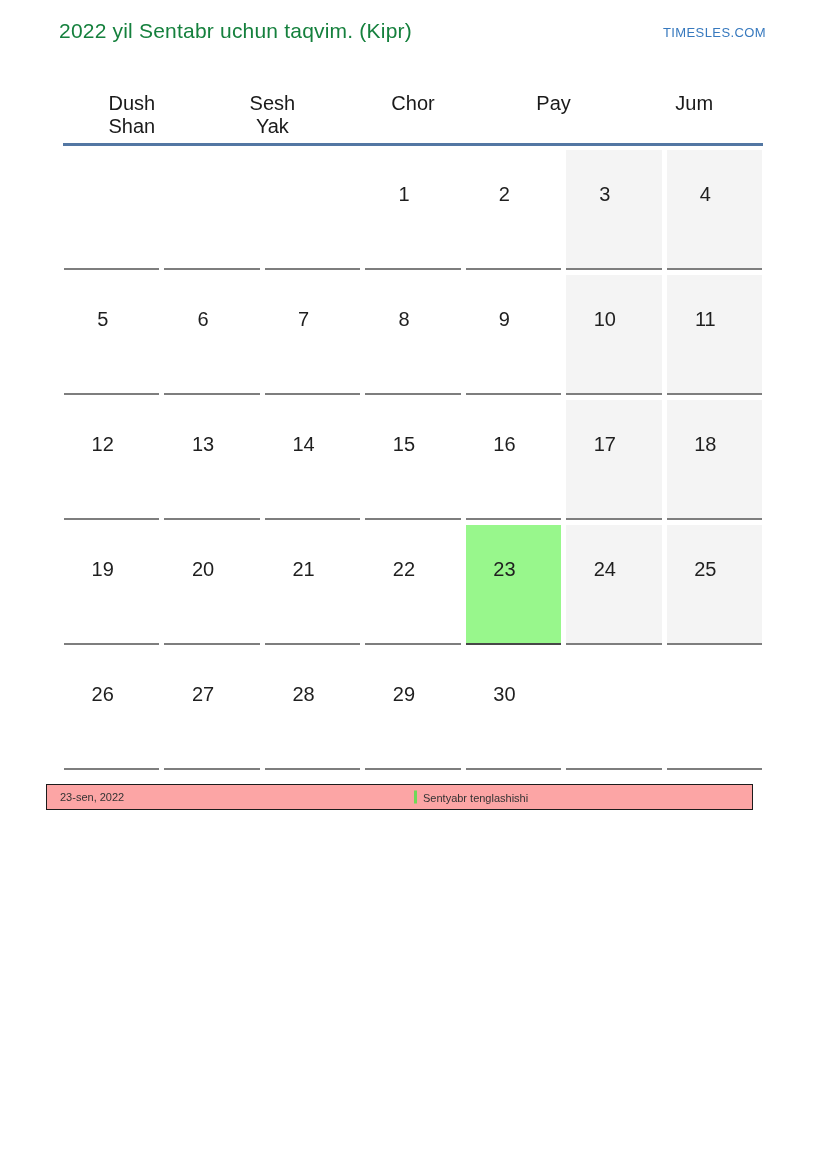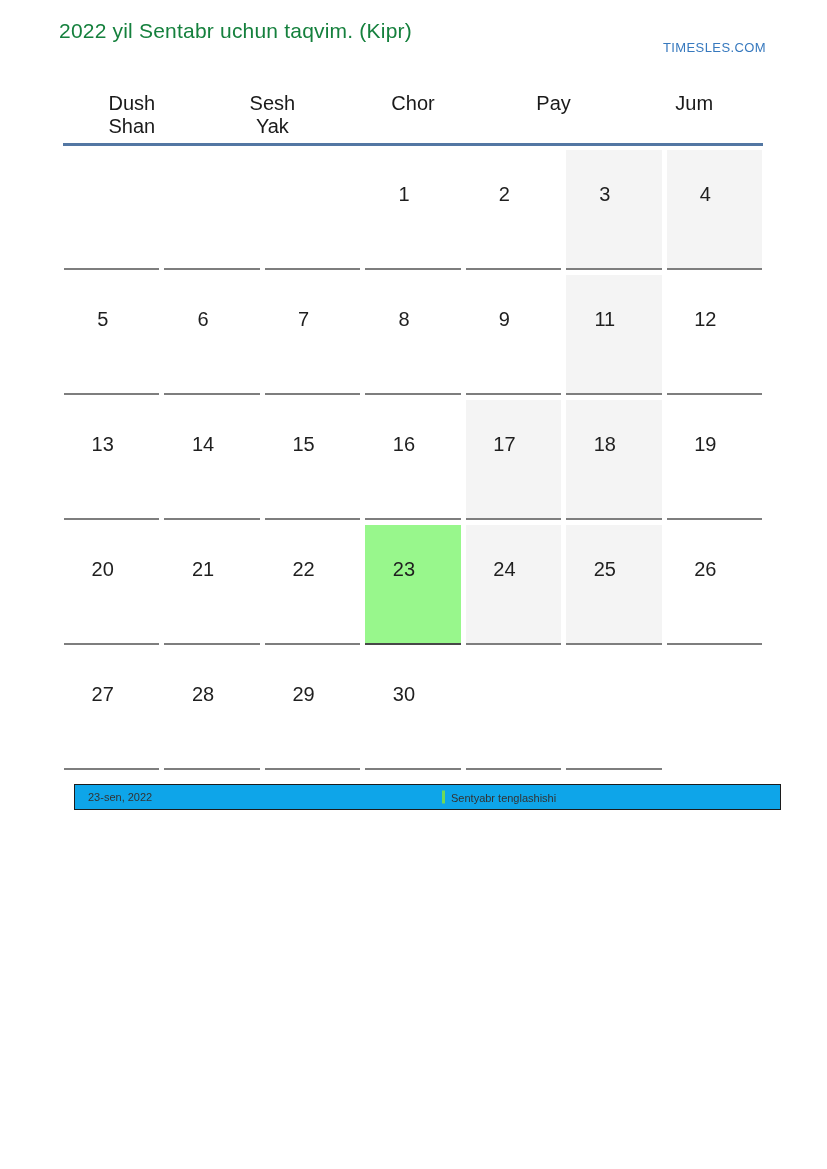--- a/index.html
+++ b/index.html
@@ -24,21 +24,20 @@
   }
   .brand-link {
     position: absolute;
     right: 61px;
     top: 25px;
     font-size: 13px;
     color: var(--link-blue, #3779be);
     text-decoration: none;
     letter-spacing: 0.4px;
     cursor: pointer;
-    margin-top: 15px;
   }
   .weekday-header-row {
     position: absolute;
     left: 64px;
     top: 92px;
     width: 698px;
     display: grid;
     grid-template-columns: repeat(5, 1fr);
     column-gap: 5px;
   }
@@ -81,27 +80,27 @@
   }
   .cell.weekend {
     background: var(--weekend-bg, #f4f4f4);
   }
   .cell.highlight {
     background: var(--highlight-green, #98f78c);
     border-bottom-color: var(--highlight-border, #474747);
   }
   .legend-bar {
     position: absolute;
-    left: 74px;
+    left: 46px;
     top: 784px;
     width: 707px;
     height: 26px;
     box-sizing: border-box;
     border: 1.5px solid #1c1c1c;
-    background: #0ea5e9;
+    background: #fca5a5;
   }
   .legend-date {
     position: absolute;
     left: 13px;
     top: 50%;
     transform: translateY(-50%);
     font-size: 11px;
     color: #333333;
   }
   .legend-event {
@@ -147,20 +146,21 @@
     <div class="cell"><span class="num"></span></div>
     <div class="cell"><span class="num">1</span></div>
     <div class="cell"><span class="num">2</span></div>
     <div class="cell weekend"><span class="num">3</span></div>
     <div class="cell weekend"><span class="num">4</span></div>
     <div class="cell"><span class="num">5</span></div>
     <div class="cell"><span class="num">6</span></div>
     <div class="cell"><span class="num">7</span></div>
     <div class="cell"><span class="num">8</span></div>
     <div class="cell"><span class="num">9</span></div>
+    <div class="cell weekend"><span class="num">10</span></div>
     <div class="cell weekend"><span class="num">11</span></div>
     <div class="cell"><span class="num">12</span></div>
     <div class="cell"><span class="num">13</span></div>
     <div class="cell"><span class="num">14</span></div>
     <div class="cell"><span class="num">15</span></div>
     <div class="cell"><span class="num">16</span></div>
     <div class="cell weekend"><span class="num">17</span></div>
     <div class="cell weekend"><span class="num">18</span></div>
     <div class="cell"><span class="num">19</span></div>
     <div class="cell"><span class="num">20</span></div>

